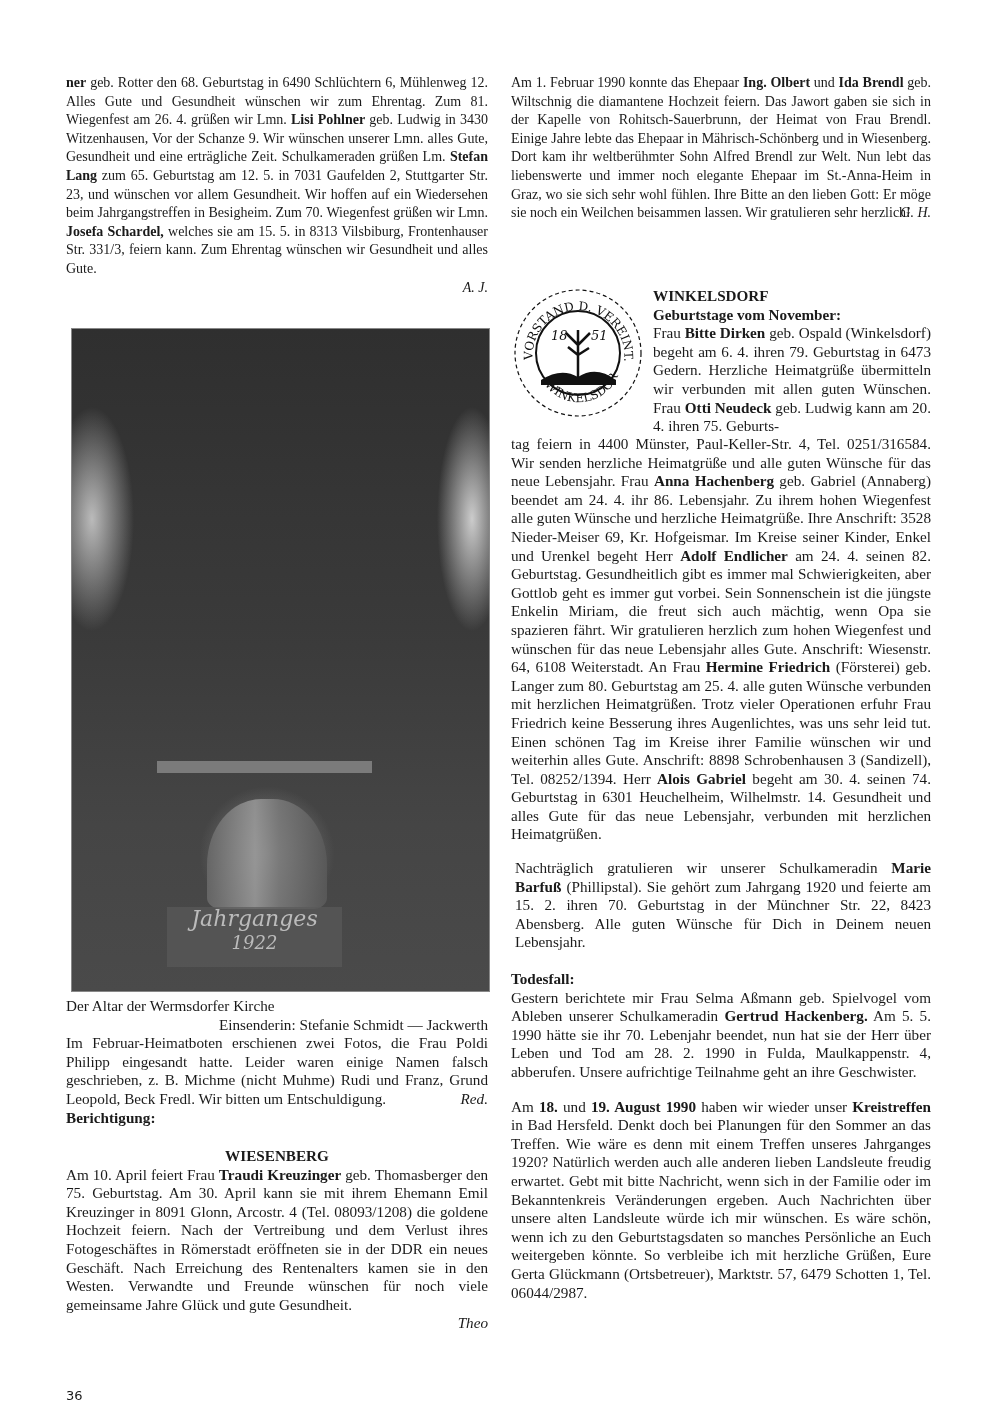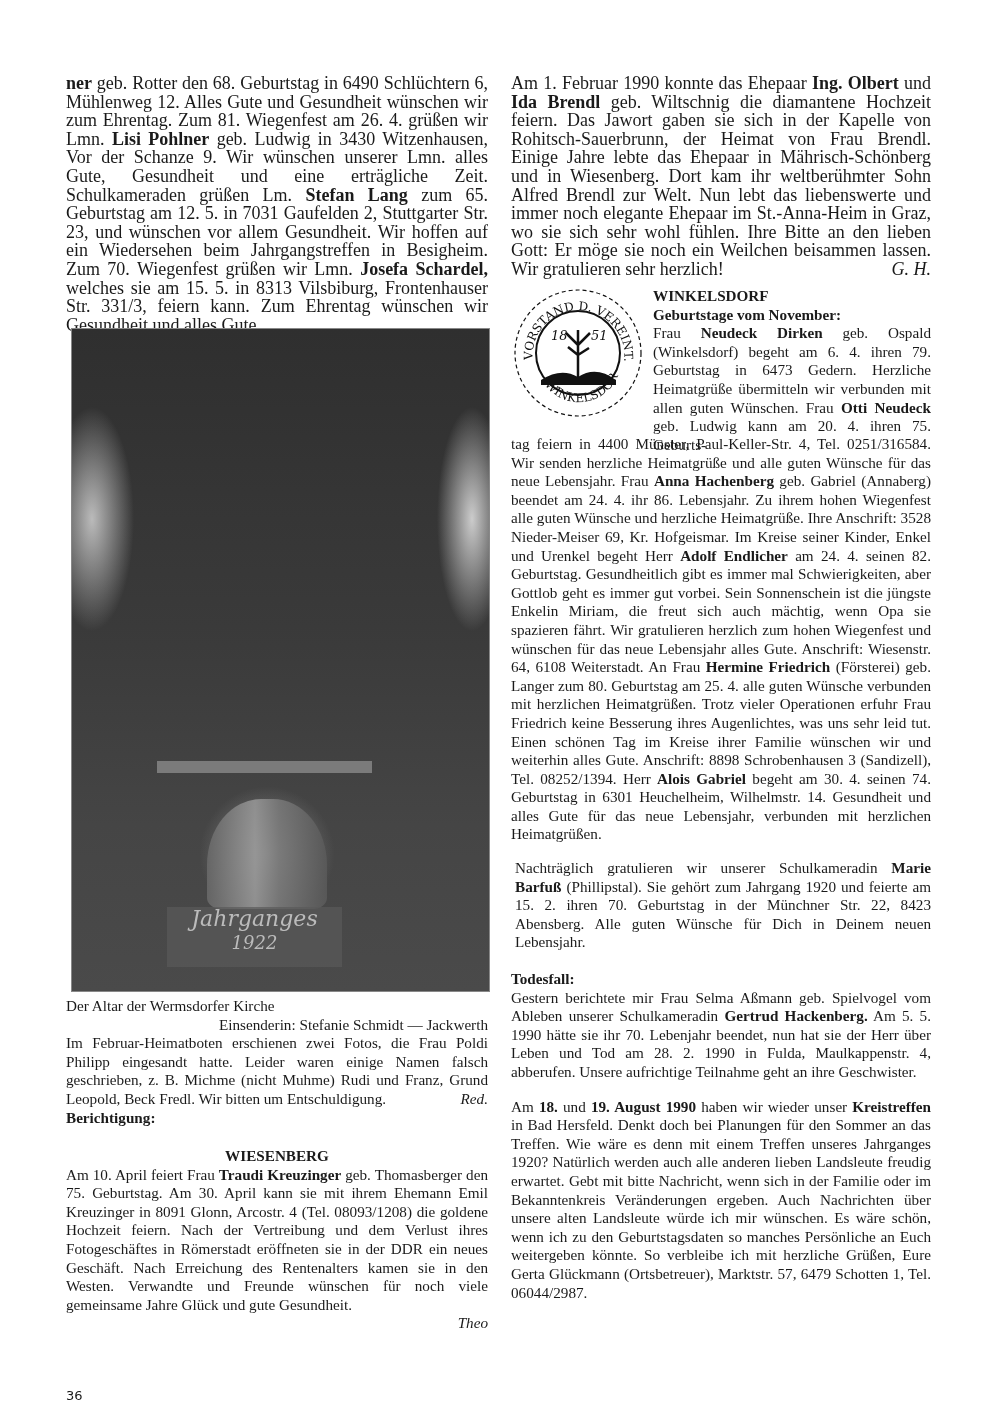--- a/index.html
+++ b/index.html
@@ -1,18 +1,18 @@
 <!DOCTYPE html>
 <html><head>
 <meta charset="utf-8">
 <style>
   html, body { margin:0; padding:0; background:#ffffff; }
   body { width:1000px; height:1425px; position:relative; overflow:hidden;
          font-family:"Liberation Serif", "DejaVu Serif", serif; color:#1a1a1a; }
-  .col { position:absolute; font-size:18px; line-height:18.6px; text-align:justify; hyphens:manual; }
+  .col { position:absolute; font-size:14px; line-height:18.6px; text-align:justify; hyphens:manual; }
   .col p { margin:0; }
   .left { left:66px; top:74px; width:422px; }
   .right { left:511px; top:74px; width:420px; }
   b { font-weight:bold; }
   .sig { text-align:right; font-style:italic; }
   .photo { position:absolute; left:71px; top:328px; width:417px; height:662px;
            background:
              radial-gradient(ellipse 60px 160px at 20px 190px, rgba(210,210,210,0.85), rgba(0,0,0,0) 70%),
              radial-gradient(ellipse 50px 160px at 400px 190px, rgba(220,220,220,0.9), rgba(0,0,0,0) 70%),
              radial-gradient(ellipse 90px 90px at 195px 525px, rgba(150,150,150,0.8), rgba(0,0,0,0) 75%),
@@ -91,21 +91,21 @@
   <text x="80" y="55" font-family="DejaVu Serif, serif" font-style="italic" font-size="13" fill="#111">51</text>
   <g stroke="#111" stroke-width="2.5" fill="none">
     <path d="M67,95 L67,45 M67,60 L55,48 M67,60 L79,48 M67,70 L57,62 M67,70 L78,63"></path>
   </g>
   <path d="M30,95 Q50,82 67,92 Q85,80 105,95 L105,100 L30,100 Z" fill="#111"></path>
 </svg>
 
 <div class="wink">
   <div style="font-weight:bold;">WINKELSDORF</div>
   <div style="font-weight:bold;">Geburtstage vom November:</div>
-  <p style="margin:0;">Frau <b>Neudeck Dirken</b> geb. Ospald (Winkelsdorf) begeht am 6. 4. ihren 79. Geburtstag in 6473 Gedern. Herzliche Heimatgrüße übermitteln wir verbunden mit allen guten Wünschen. Frau <b>Otti Neudeck</b> geb. Ludwig kann am 20. 4. ihren 75. Geburts-</p>
+  <p style="margin:0;">Frau <b>Bitte Dirken</b> geb. Ospald (Winkelsdorf) begeht am 6. 4. ihren 79. Geburtstag in 6473 Gedern. Herzliche Heimatgrüße übermitteln wir verbunden mit allen guten Wünschen. Frau <b>Otti Neudeck</b> geb. Ludwig kann am 20. 4. ihren 75. Geburts-</p>
 </div>
 
 <div class="wink-cont">
   <p style="margin:0;">tag feiern in 4400 Münster, Paul-Keller-Str. 4, Tel. 0251/316584. Wir senden herzliche Heimatgrüße und alle guten Wünsche für das neue Lebensjahr. Frau <b>Anna Hachenberg</b> geb. Gabriel (Annaberg) beendet am 24. 4. ihr 86. Lebensjahr. Zu ihrem hohen Wiegenfest alle guten Wünsche und herzliche Heimatgrüße. Ihre Anschrift: 3528 Nieder-Meiser 69, Kr. Hofgeismar. Im Kreise seiner Kinder, Enkel und Urenkel begeht Herr <b>Adolf Endlicher</b> am 24. 4. seinen 82. Geburtstag. Gesundheitlich gibt es immer mal Schwierigkeiten, aber Gottlob geht es immer gut vorbei. Sein Sonnenschein ist die jüngste Enkelin Miriam, die freut sich auch mächtig, wenn Opa sie spazieren fährt. Wir gratulieren herzlich zum hohen Wiegenfest und wünschen für das neue Lebensjahr alles Gute. Anschrift: Wiesenstr. 64, 6108 Weiterstadt. An Frau <b>Hermine Friedrich</b> (Försterei) geb. Langer zum 80. Geburtstag am 25. 4. alle guten Wünsche verbunden mit herzlichen Heimatgrüßen. Trotz vieler Operationen erfuhr Frau Friedrich keine Besserung ihres Augenlichtes, was uns sehr leid tut. Einen schönen Tag im Kreise ihrer Familie wünschen wir und weiterhin alles Gute. Anschrift: 8898 Schrobenhausen 3 (Sandizell), Tel. 08252/1394. Herr <b>Alois Gabriel</b> begeht am 30. 4. seinen 74. Geburtstag in 6301 Heuchelheim, Wilhelmstr. 14. Gesundheit und alles Gute für das neue Lebensjahr, verbunden mit herzlichen Heimatgrüßen.</p>
   <p style="margin:15px 0 0 4px;">Nachträglich gratulieren wir unserer Schulkameradin <b>Marie Barfuß</b> (Phillipstal). Sie gehört zum Jahrgang 1920 und feierte am 15. 2. ihren 70. Geburtstag in der Münchner Str. 22, 8423 Abensberg. Alle guten Wünsche für Dich in Deinem neuen Lebensjahr.</p>
   <div style="font-weight:bold; margin-top:18px;">Todesfall:</div>
   <p style="margin:0;">Gestern berichtete mir Frau Selma Aßmann geb. Spielvogel vom Ableben unserer Schulkameradin <b>Gertrud Hackenberg.</b> Am 5. 5. 1990 hätte sie ihr 70. Lebenjahr beendet, nun hat sie der Herr über Leben und Tod am 28. 2. 1990 in Fulda, Maulkappenstr. 4, abberufen. Unsere aufrichtige Teilnahme geht an ihre Geschwister.</p>
   <p style="margin:16px 0 0 0;">Am <b>18.</b> und <b>19. August 1990</b> haben wir wieder unser <b>Kreistreffen</b> in Bad Hersfeld. Denkt doch bei Planungen für den Sommer an das Treffen. Wie wäre es denn mit einem Treffen unseres Jahrganges 1920? Natürlich werden auch alle anderen lieben Landsleute freudig erwartet. Gebt mit bitte Nachricht, wenn sich in der Familie oder im Bekanntenkreis Veränderungen ergeben. Auch Nachrichten über unsere alten Landsleute würde ich mir wünschen. Es wäre schön, wenn ich zu den Geburtstagsdaten so manches Persönliche an Euch weitergeben könnte. So verbleibe ich mit herzliche Grüßen, Eure Gerta Glückmann (Ortsbetreuer), Marktstr. 57, 6479 Schotten 1, Tel. 06044/2987.</p>
 </div>
 

